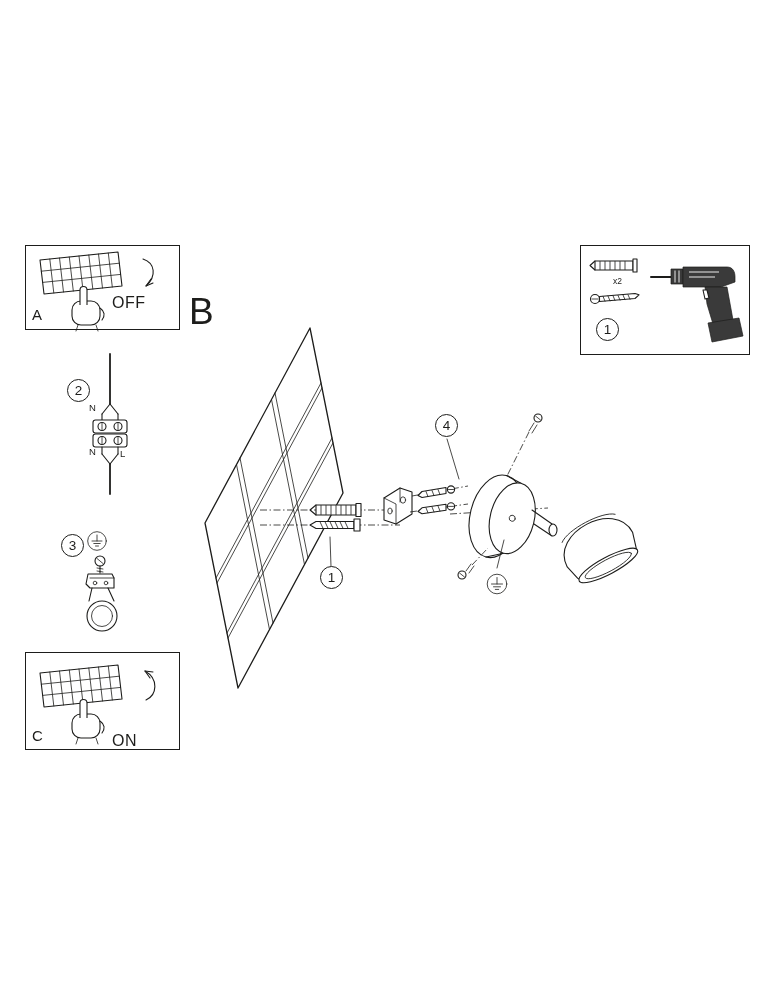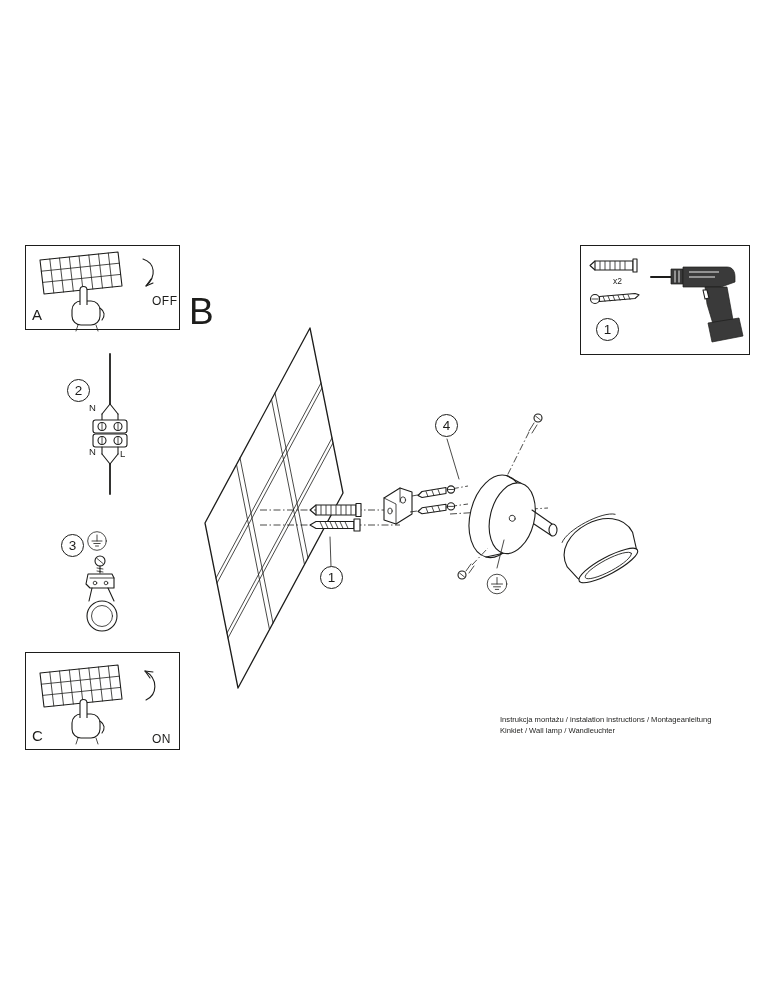--- a/index.html
+++ b/index.html
@@ -4,21 +4,21 @@
 <style>
   * { margin:0; padding:0; box-sizing:border-box; }
   html,body { background:#ffffff; }
   body { width:774px; height:1000px; font-family:"Liberation Sans", sans-serif; color:#1d1d1b; position:relative; }
   .sheet { position:absolute; left:0; top:0; width:774px; height:1000px; background:#ffffff; overflow:hidden; }
   .box { position:absolute; border:1.3px solid #1d1d1b; background:#ffffff; }
   .circle-num { position:absolute; width:23px; height:23px; border:1.3px solid #1d1d1b; border-radius:50%;
                 display:flex; align-items:center; justify-content:center; font-size:13.5px; background:#fff; }
   .lbl { position:absolute; white-space:nowrap; }
   .big-letter { font-size:37px; }
-  .state-lbl { font-size:12px; letter-spacing:0.5px;margin-left:40px; }
+  .state-lbl { font-size:16px; letter-spacing:0.5px; }
   .panel-letter { font-size:15px; }
   .wire-lbl { font-size:9.5px; }
   .qty-lbl { font-size:8.5px; }
   .footer-text { position:absolute; font-size:7.6px; line-height:11px; color:#1d1d1b; }
   
   .ln { fill:none; stroke:#1d1d1b; stroke-width:1.1; stroke-linecap:round; stroke-linejoin:round; }
   .thin { stroke-width:0.8; }
   .fw { fill:#ffffff; stroke:#1d1d1b; stroke-width:1.1; stroke-linejoin:round; }
   .dk { fill:#3a3a3a; stroke:#1d1d1b; stroke-width:0.7; stroke-linejoin:round; }
   .dash { fill:none; stroke:#1d1d1b; stroke-width:0.8; stroke-dasharray:7 2.5 1.5 2.5; }
@@ -314,18 +314,14 @@
     <line class="ln thin" x1="56" y1="142" x2="49" y2="170"></line>
   </svg>
   <svg width="24" height="24" viewBox="0 0 24 24" style="left:485px; top:572px;">
     <circle class="ln thin" cx="12" cy="12" r="9.8"></circle>
     <line class="ln thin" x1="12" y1="5.5" x2="12" y2="12"></line>
     <line class="ln thin" x1="6.5" y1="12" x2="17.5" y2="12"></line>
     <line class="ln thin" x1="8.5" y1="14.8" x2="15.5" y2="14.8"></line>
     <line class="ln thin" x1="10.3" y1="17.4" x2="13.7" y2="17.4"></line>
   </svg>
 
-  <div class="footer-text" style="left:500px; top:714px; width:250px;">
-    <div>Instrukcja montażu / instalation instructions / Montageanleitung</div>
-    <div>Kinkiet / Wall lamp / Wandleuchter</div>
-  </div>
 
 </div>
 
 </body></html>

